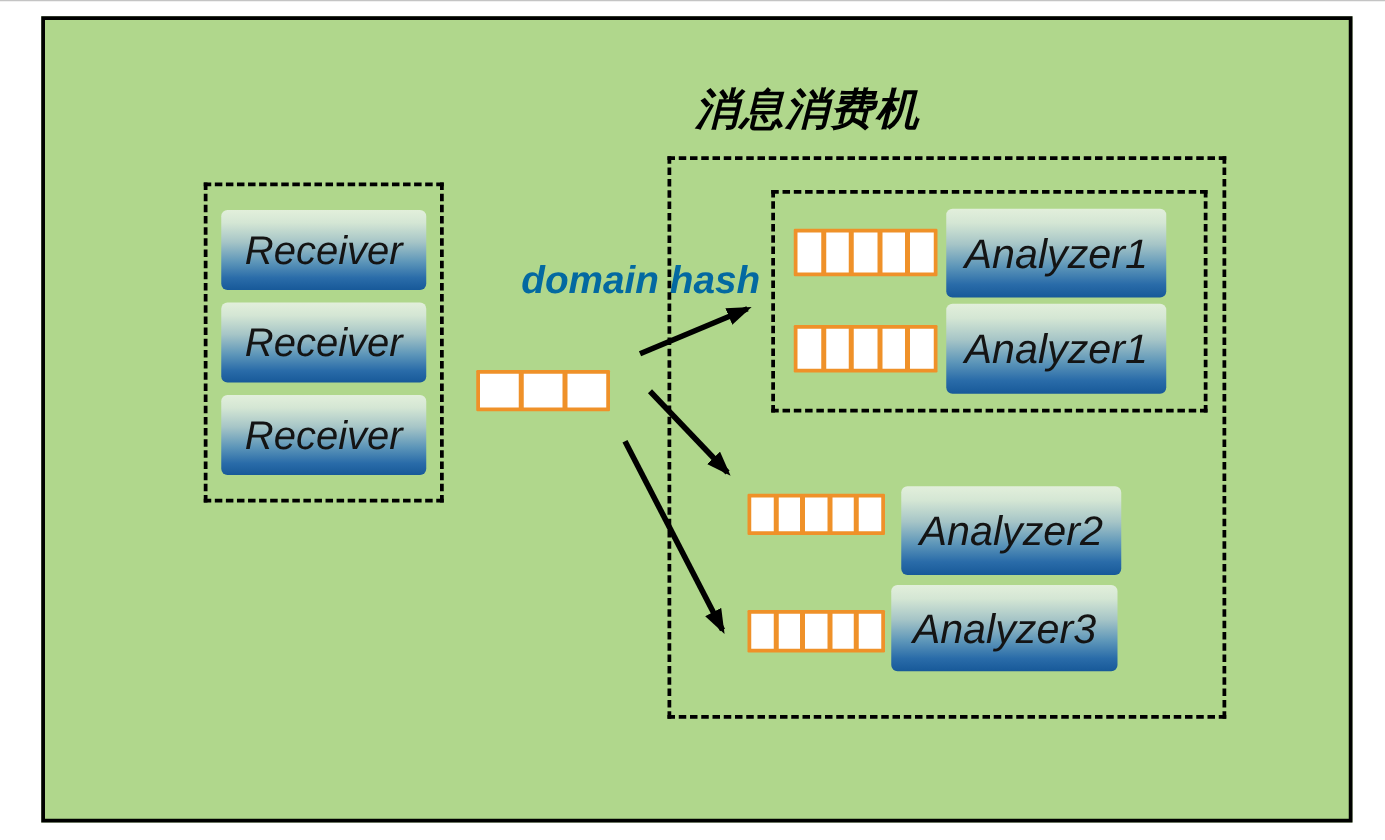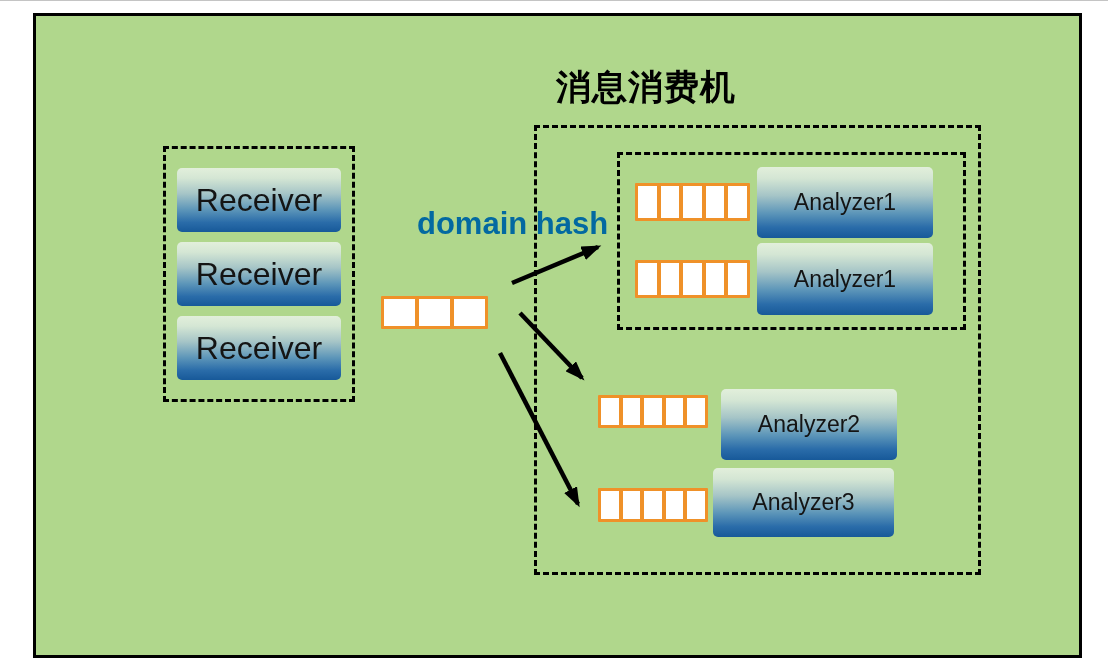--- a/index.html
+++ b/index.html
@@ -1,19 +1,19 @@
 <!DOCTYPE html>
 <html><head>
 <meta charset="utf-8">
 <style>
   * { margin: 0; padding: 0; box-sizing: border-box; }
   html, body { width: 1108px; height: 672px; background: #ffffff; overflow: hidden; }
   body { font-family: "Liberation Sans", "DejaVu Sans", sans-serif; }
 
-  .stage { position: relative; width: 1052px; height: 672px; }
+  .stage { position: relative; width: 1052px; height: 672px; font-style: italic; }
 
   .topline { position: absolute; left: 0; top: 0; width: 1108px; height: 1px; background: #c4c4c4; }
 
   .canvas {
     position: absolute; left: 33px; top: 13px; width: 1049px; height: 645px;
     background: #b0d78c; border: 3px solid #000000;
   }
 
   .title {
     position: absolute; left: 556px; top: 64px;
@@ -28,21 +28,21 @@
   .consumer-inner  { left: 617px; top: 152px; width: 349px; height: 178px; }
 
   .gbox {
     background: linear-gradient(180deg, #e2efdb 0%, #d4e6d4 16%, #a6c5c7 40%,
                                 #5d96b9 65%, #2a6ca9 85%, #175999 100%);
     border-radius: 5px;
     display: flex; align-items: center; justify-content: center;
     color: #141414;
   }
   .receiver-box { width: 164px; height: 65px; font-size: 32px; }
-  .analyzer-box { position: absolute; font-size: 23px; }
+  .analyzer-box { position: absolute; font-size: 33px; }
 
   .a1 { left: 757px; top: 167px; width: 176px; height: 71px; }
   .a2 { left: 757px; top: 243px; width: 176px; height: 72px; }
   .a3 { left: 721px; top: 377px; width: 176px; height: 71px; margin-top: 12px; }
   .a4 { left: 713px; top: 468px; width: 181px; height: 69px; text-align: right; }
 
   .queue {
     position: absolute; background: #ef9129; border-radius: 1px;
     display: flex; gap: 4px; padding: 3px;
   }

